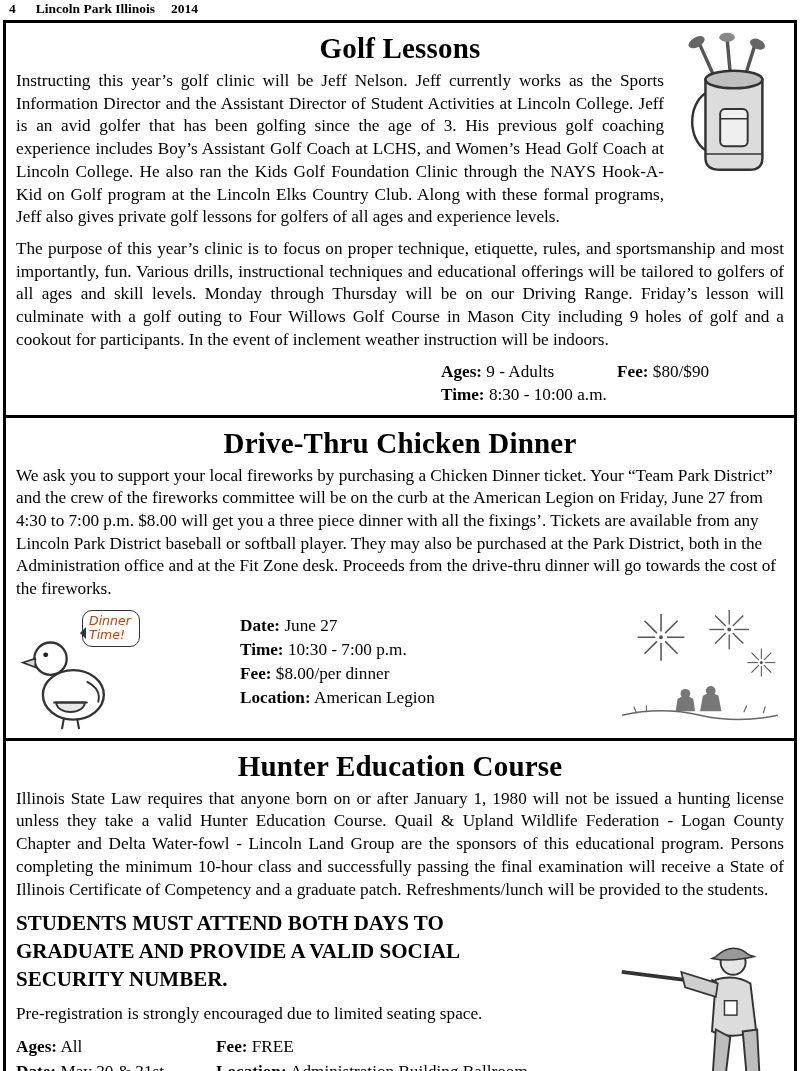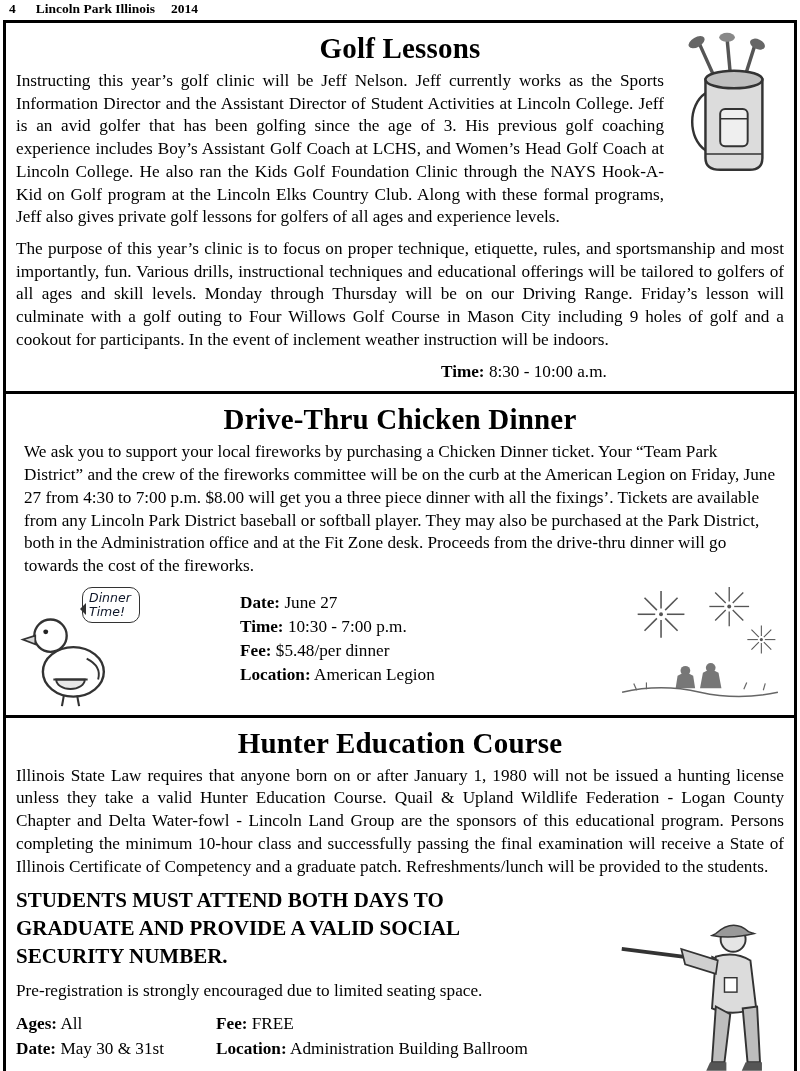--- a/index.html
+++ b/index.html
@@ -56,35 +56,35 @@
     font-size:17.2px;
     line-height:1.34;
     margin-top:2px;
   }
   .gd-row { display:flex; }
   .gd-c1 { width:176px; }
 
   .dl { font-weight:bold; }
 
   
-  .chicken-para { margin-left:8px; margin-right:4px; }
+  .chicken-para { margin-right:4px; }
   .chicken-bottom { display:flex; align-items:flex-start; margin-top:4px; }
   .chicken-illo-wrap { width:172px; position:relative; height:120px; flex:none; }
   .chicken-illo-wrap svg { position:absolute; left:2px; top:22px; }
   .bubble {
     position:absolute; left:66px; top:0;
     width:58px;
     border:1.6px solid #333;
     border-radius:10px;
     padding:3px 6px;
     font-family:"DejaVu Sans", sans-serif;
     font-style:italic;
     font-size:12.5px;
     line-height:1.15;
-    color:#0f172a;
+    color:#c2410c;
     background:#fff;
   }
   .bubble::after {
     content:""; position:absolute; left:-9px; bottom:7px;
     border:6px solid transparent; border-right-color:#333;
   }
   .chicken-details { margin-left:52px; font-size:17.2px; line-height:1.4; padding-top:4px; }
   .fireworks-wrap { margin-left:auto; margin-right:0; }
 
   
@@ -134,20 +134,30 @@
       <line x1="45" y1="88" x2="73" y2="88" stroke="#333" stroke-width="1.5"></line>
       <path d="M30 62 C 12 74, 12 108, 30 120" fill="none" stroke="#333" stroke-width="2.5"></path>
       <line x1="30" y1="124" x2="88" y2="124" stroke="#333" stroke-width="1.5"></line>
     </svg>
 
     <p class="body-text justify">Instructing this year’s golf clinic will be Jeff Nelson. Jeff currently works as the Sports Information Director and the Assistant Director of Student Activities at Lincoln College. Jeff is an avid golfer that has been golfing since the age of 3. His previous golf coaching experience includes Boy’s Assistant Golf Coach at LCHS, and Women’s Head Golf Coach at Lincoln College. He also ran the Kids Golf Foundation Clinic through the NAYS Hook-A-Kid on Golf program at the Lincoln Elks Country Club. Along with these formal programs, Jeff also gives private golf lessons for golfers of all ages and experience levels.</p>
     <p class="body-text justify">The purpose of this year’s clinic is to focus on proper technique, etiquette, rules, and sportsmanship and most importantly, fun. Various drills, instructional techniques and educational offerings will be tailored to golfers of all ages and skill levels. Monday through Thursday will be on our Driving Range. Friday’s lesson will culminate with a golf outing to Four Willows Golf Course in Mason City including 9 holes of golf and a cookout for participants. In the event of inclement weather instruction will be indoors.</p>
 
     <div class="golf-details">
       <div class="gd-row">
+        <span class="gd-c1">
+          <b class="dl">Ages:</b>
+          <span>9 - Adults</span>
+        </span>
+        <span>
+          <b class="dl">Fee:</b>
+          <span>$80/$90</span>
+        </span>
+      </div>
+      <div class="gd-row">
         <span>
           <b class="dl">Time:</b>
           <span>8:30 - 10:00 a.m.</span>
         </span>
       </div>
     </div>
   </div>
 
   <div class="section">
     <h1 class="section-title">Drive-Thru Chicken Dinner</h1>
@@ -175,21 +185,21 @@
         <div>
           <b class="dl">Date:</b>
           <span>June 27</span>
         </div>
         <div>
           <b class="dl">Time:</b>
           <span>10:30 - 7:00 p.m.</span>
         </div>
         <div>
           <b class="dl">Fee:</b>
-          <span>$5.48/per dinner</span>
+          <span>$8.00/per dinner</span>
         </div>
         <div>
           <b class="dl">Location:</b>
           <span>American Legion</span>
         </div>
       </div>
 
       <div class="fireworks-wrap">
         <svg width="168" height="112" viewBox="0 0 170 115" aria-hidden="true">
           <g transform="translate(45,28)" stroke="#555" stroke-width="1.6">

